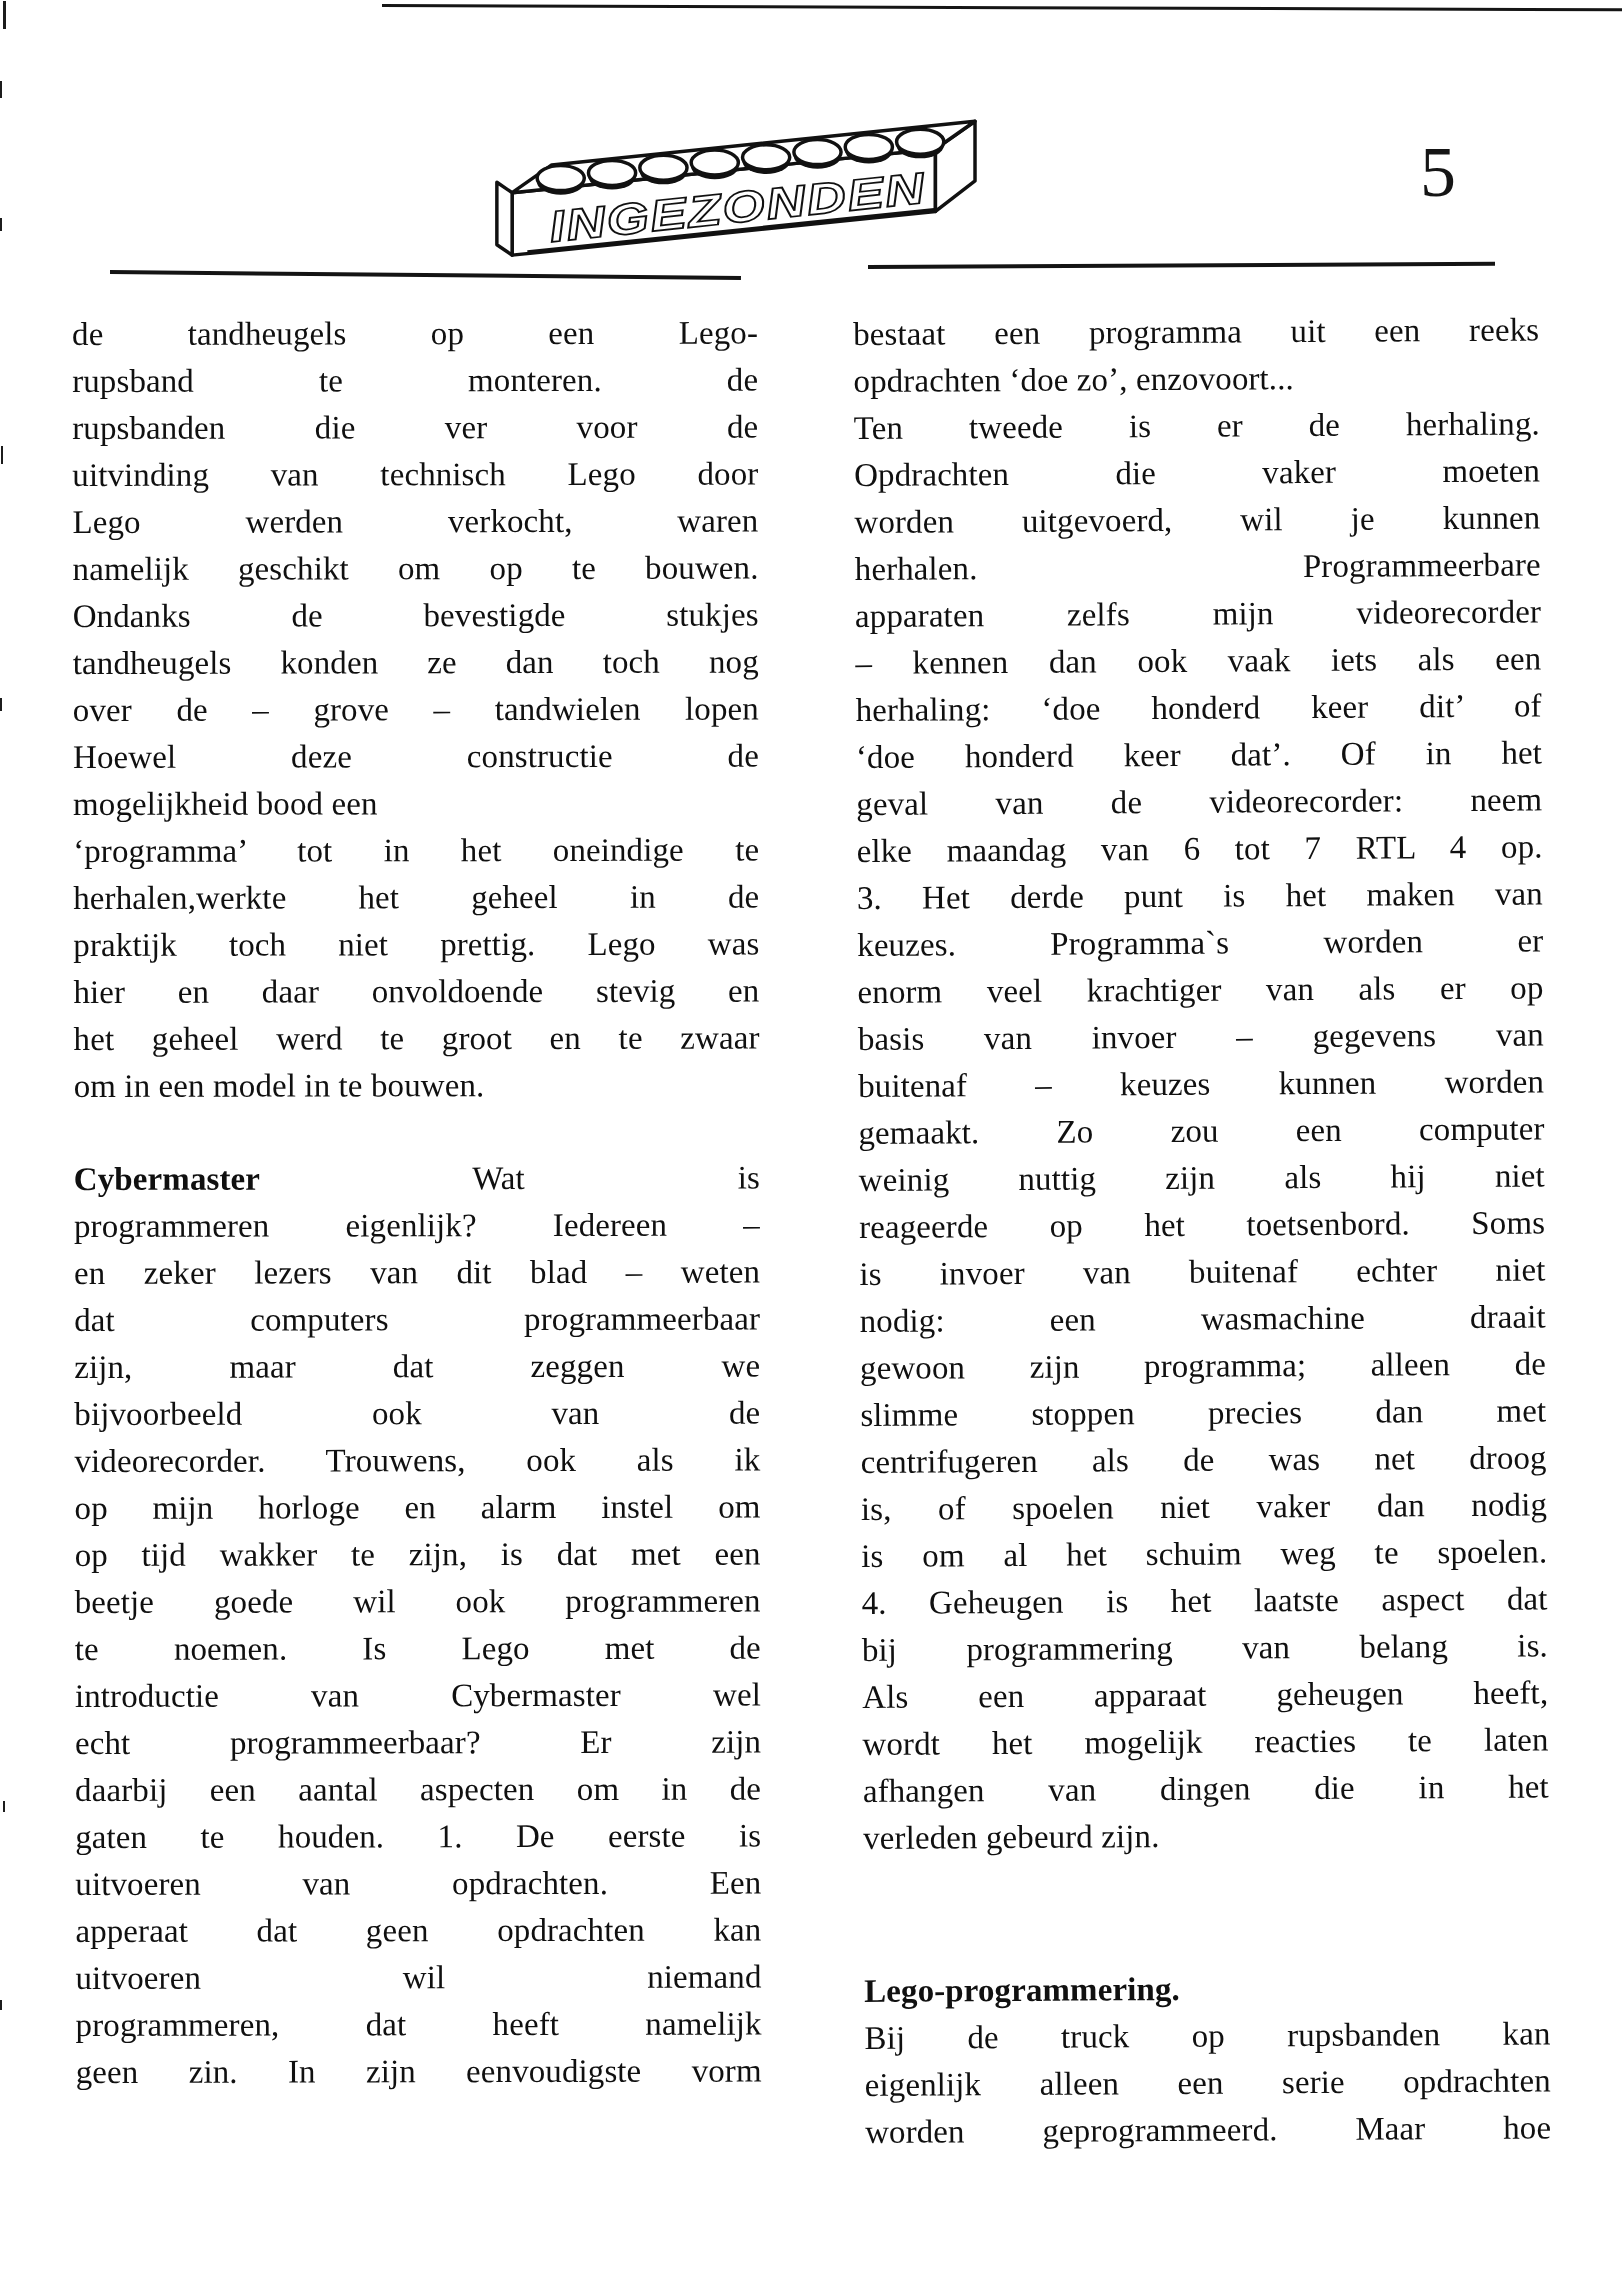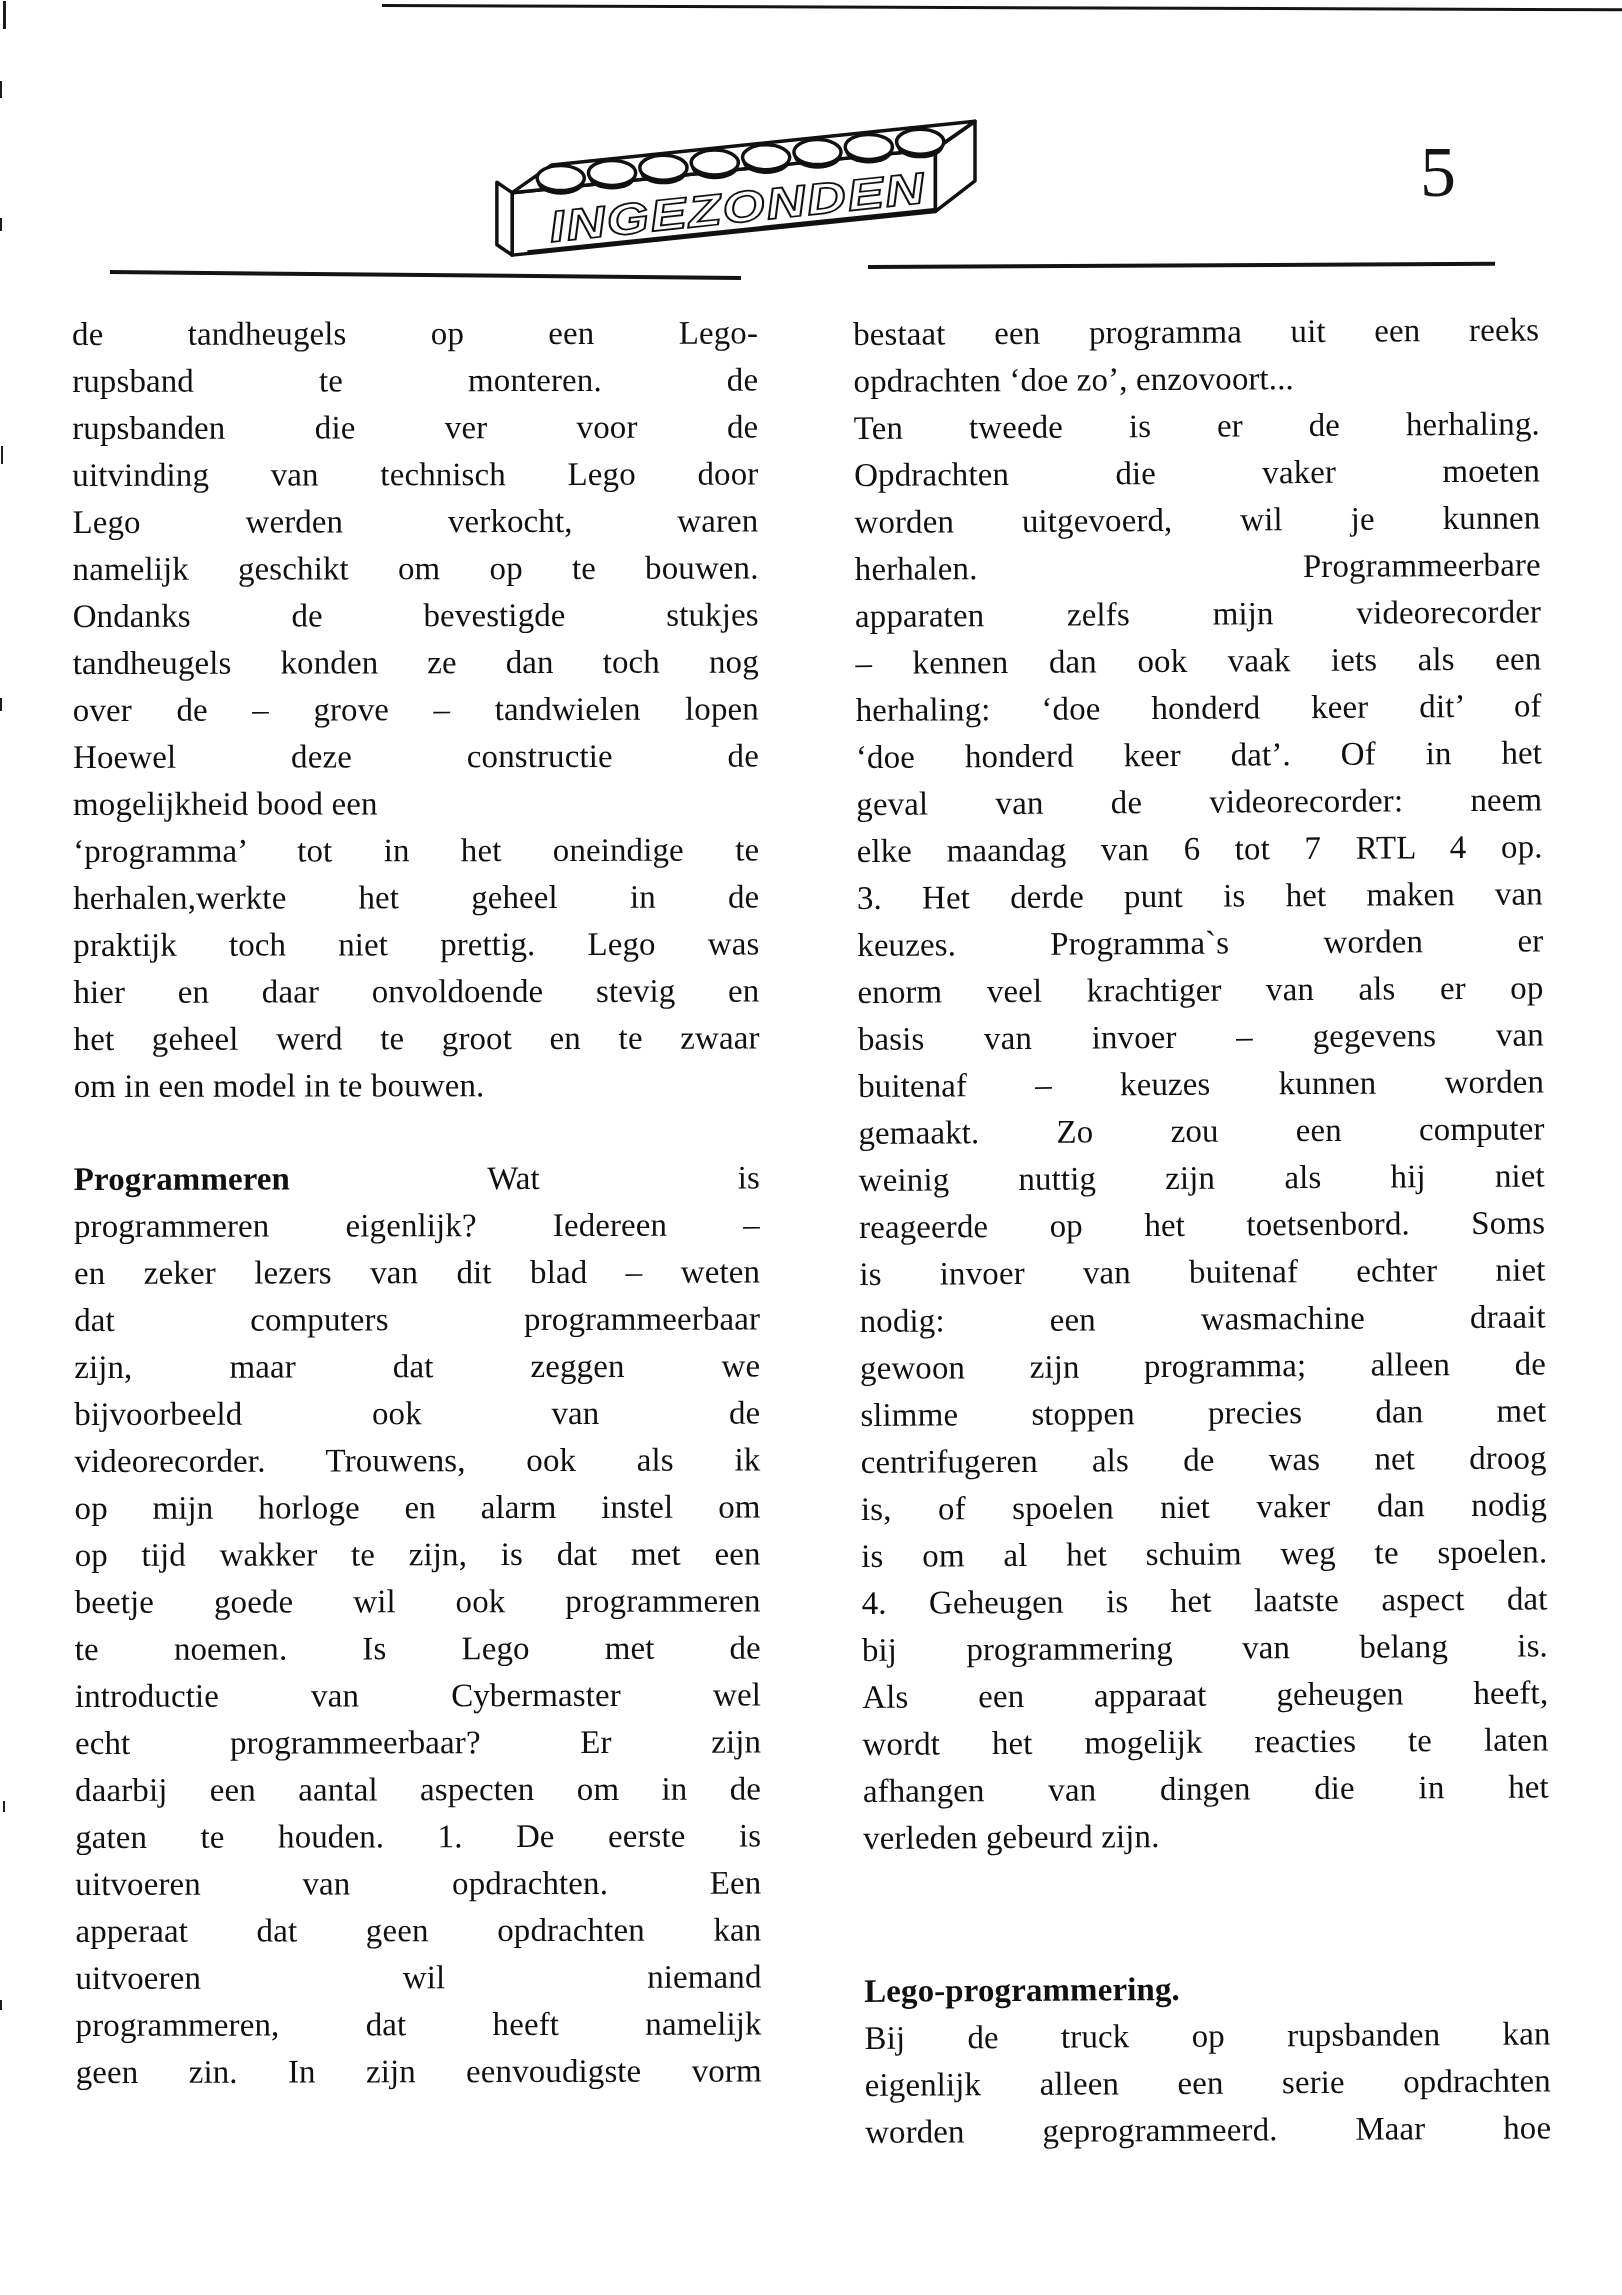--- a/index.html
+++ b/index.html
@@ -115,21 +115,21 @@
         <div class="line j">tandheugels konden ze dan toch nog</div>
         <div class="line j">over de – grove – tandwielen lopen</div>
         <div class="line j">Hoewel deze constructie de</div>
         <div class="line">mogelijkheid bood een</div>
         <div class="line j">‘programma’ tot in het oneindige te</div>
         <div class="line j">herhalen,werkte het geheel in de</div>
         <div class="line j">praktijk toch niet prettig. Lego was</div>
         <div class="line j">hier en daar onvoldoende stevig en</div>
         <div class="line j">het geheel werd te groot en te zwaar</div>
         <div class="line">om in een model in te bouwen.</div>
-        <div class="line j gap1"><strong>Programmeren</strong> Wat is</div>
+        <div class="line j gap1"><strong>Cybermaster</strong> Wat is</div>
         <div class="line j">programmeren eigenlijk? Iedereen –</div>
         <div class="line j">en zeker lezers van dit blad – weten</div>
         <div class="line j">dat computers programmeerbaar</div>
         <div class="line j">zijn, maar dat zeggen we</div>
         <div class="line j">bijvoorbeeld ook van de</div>
         <div class="line j">videorecorder. Trouwens, ook als ik</div>
         <div class="line j">op mijn horloge en alarm instel om</div>
         <div class="line j">op tijd wakker te zijn, is dat met een</div>
         <div class="line j">beetje goede wil ook programmeren</div>
         <div class="line j">te noemen. Is Lego met de</div>

